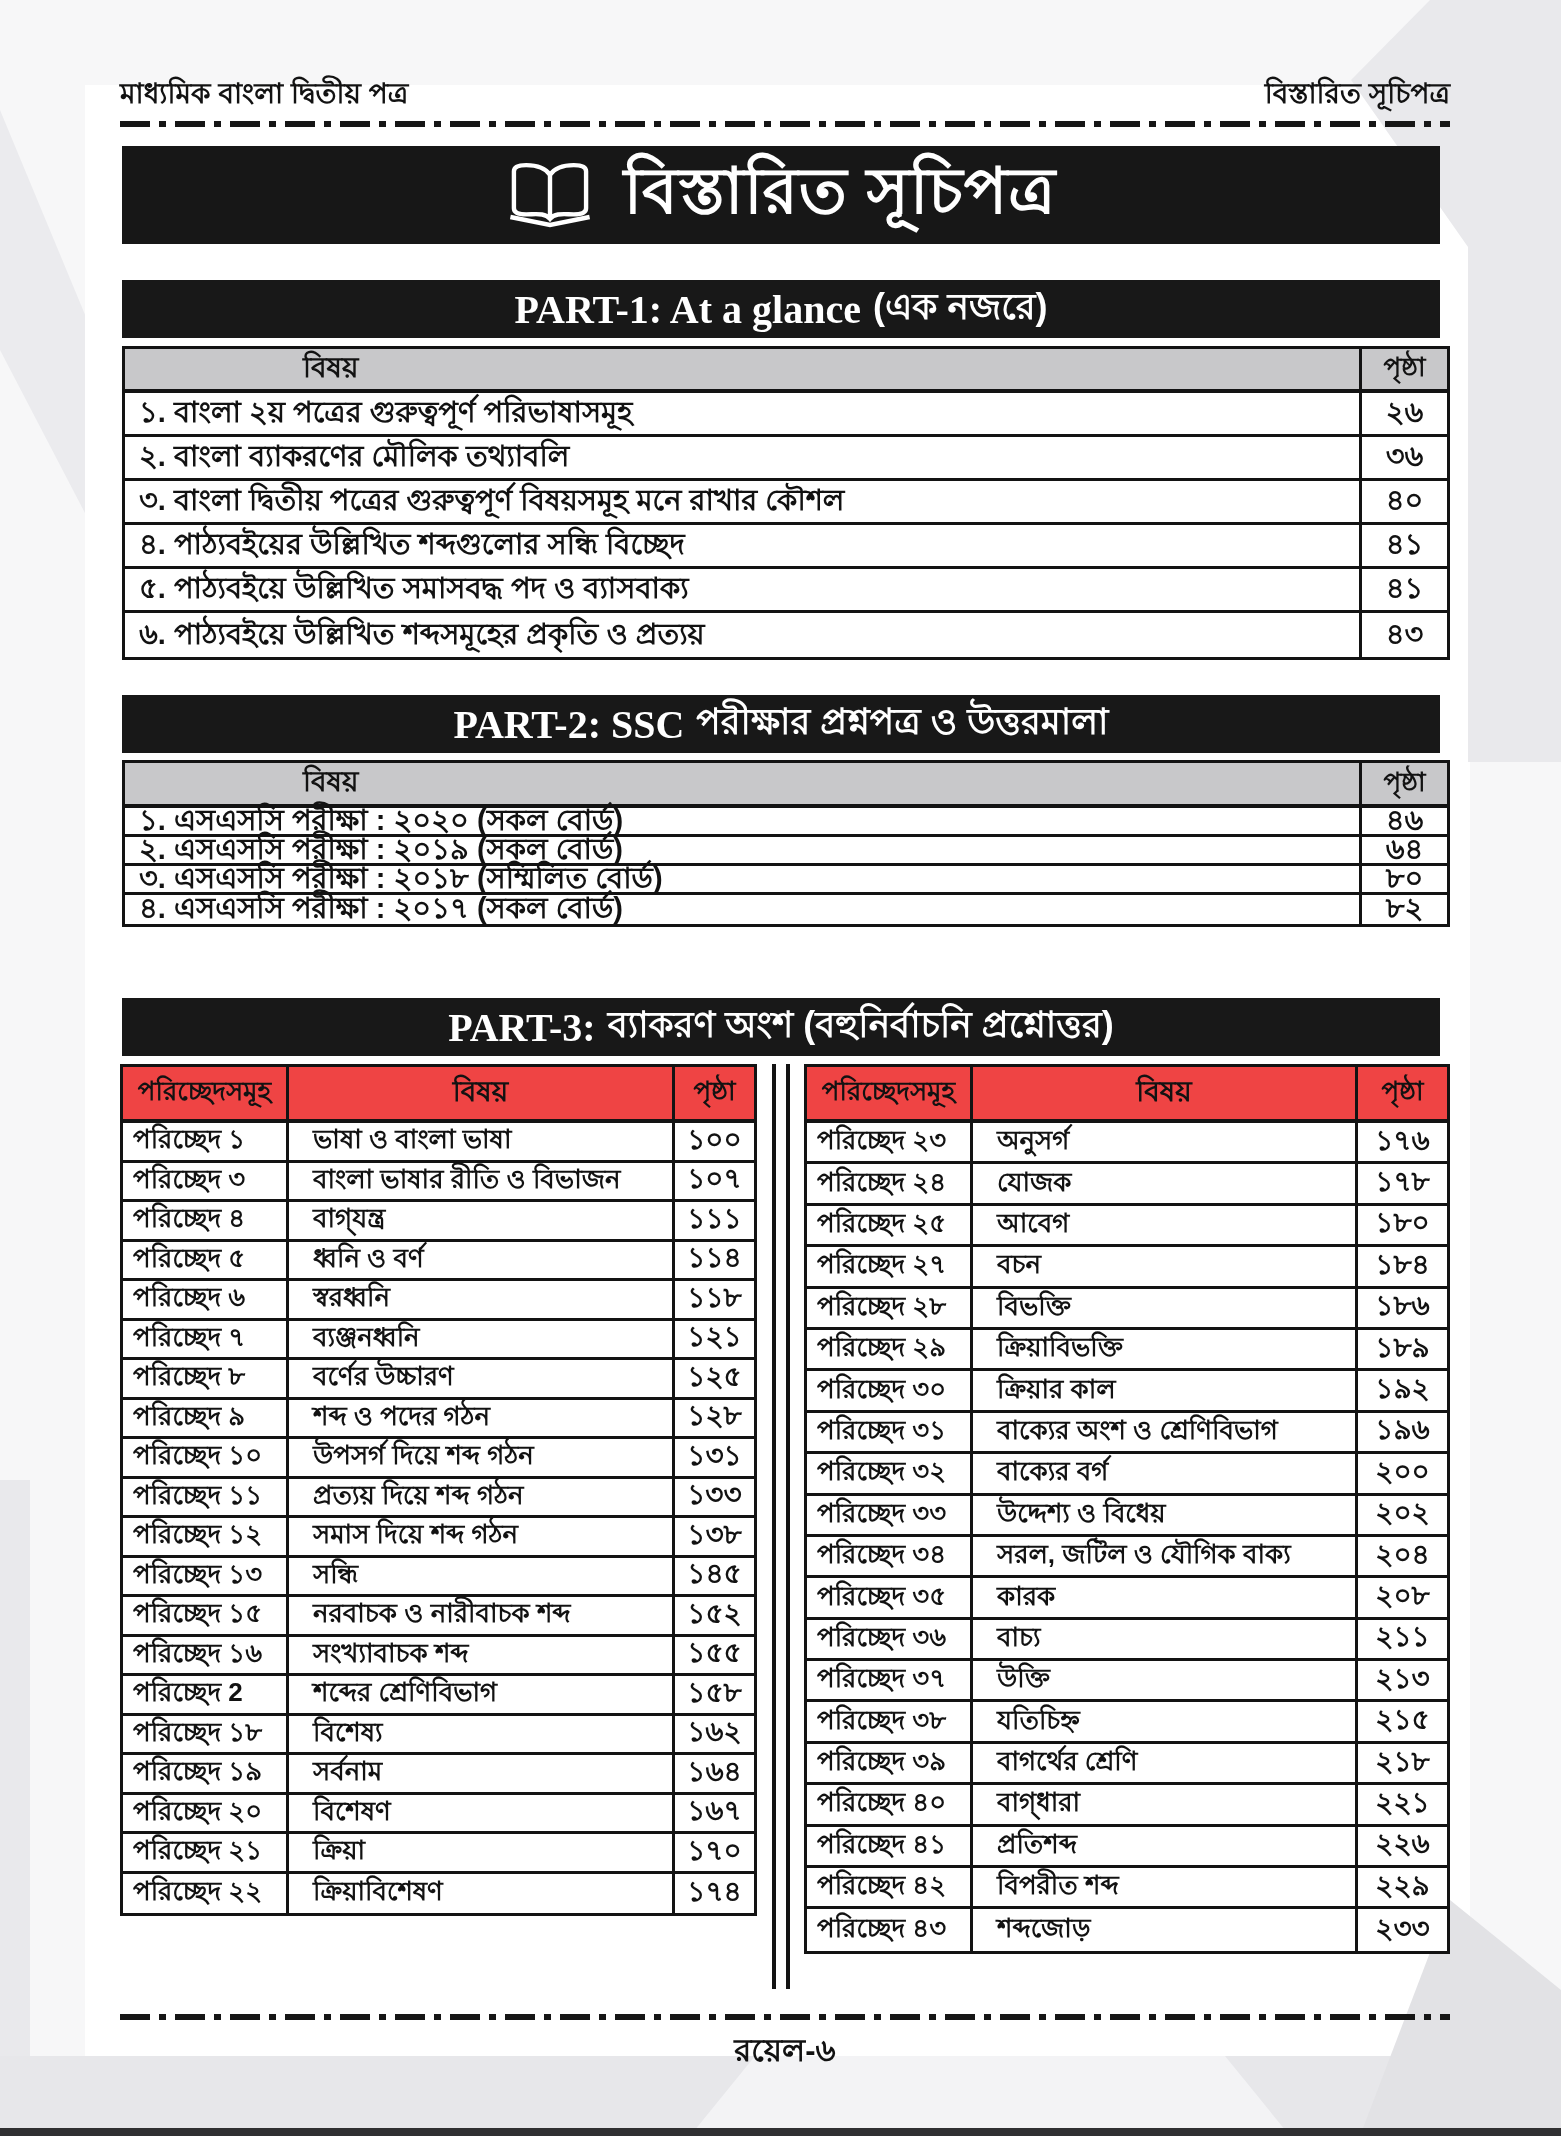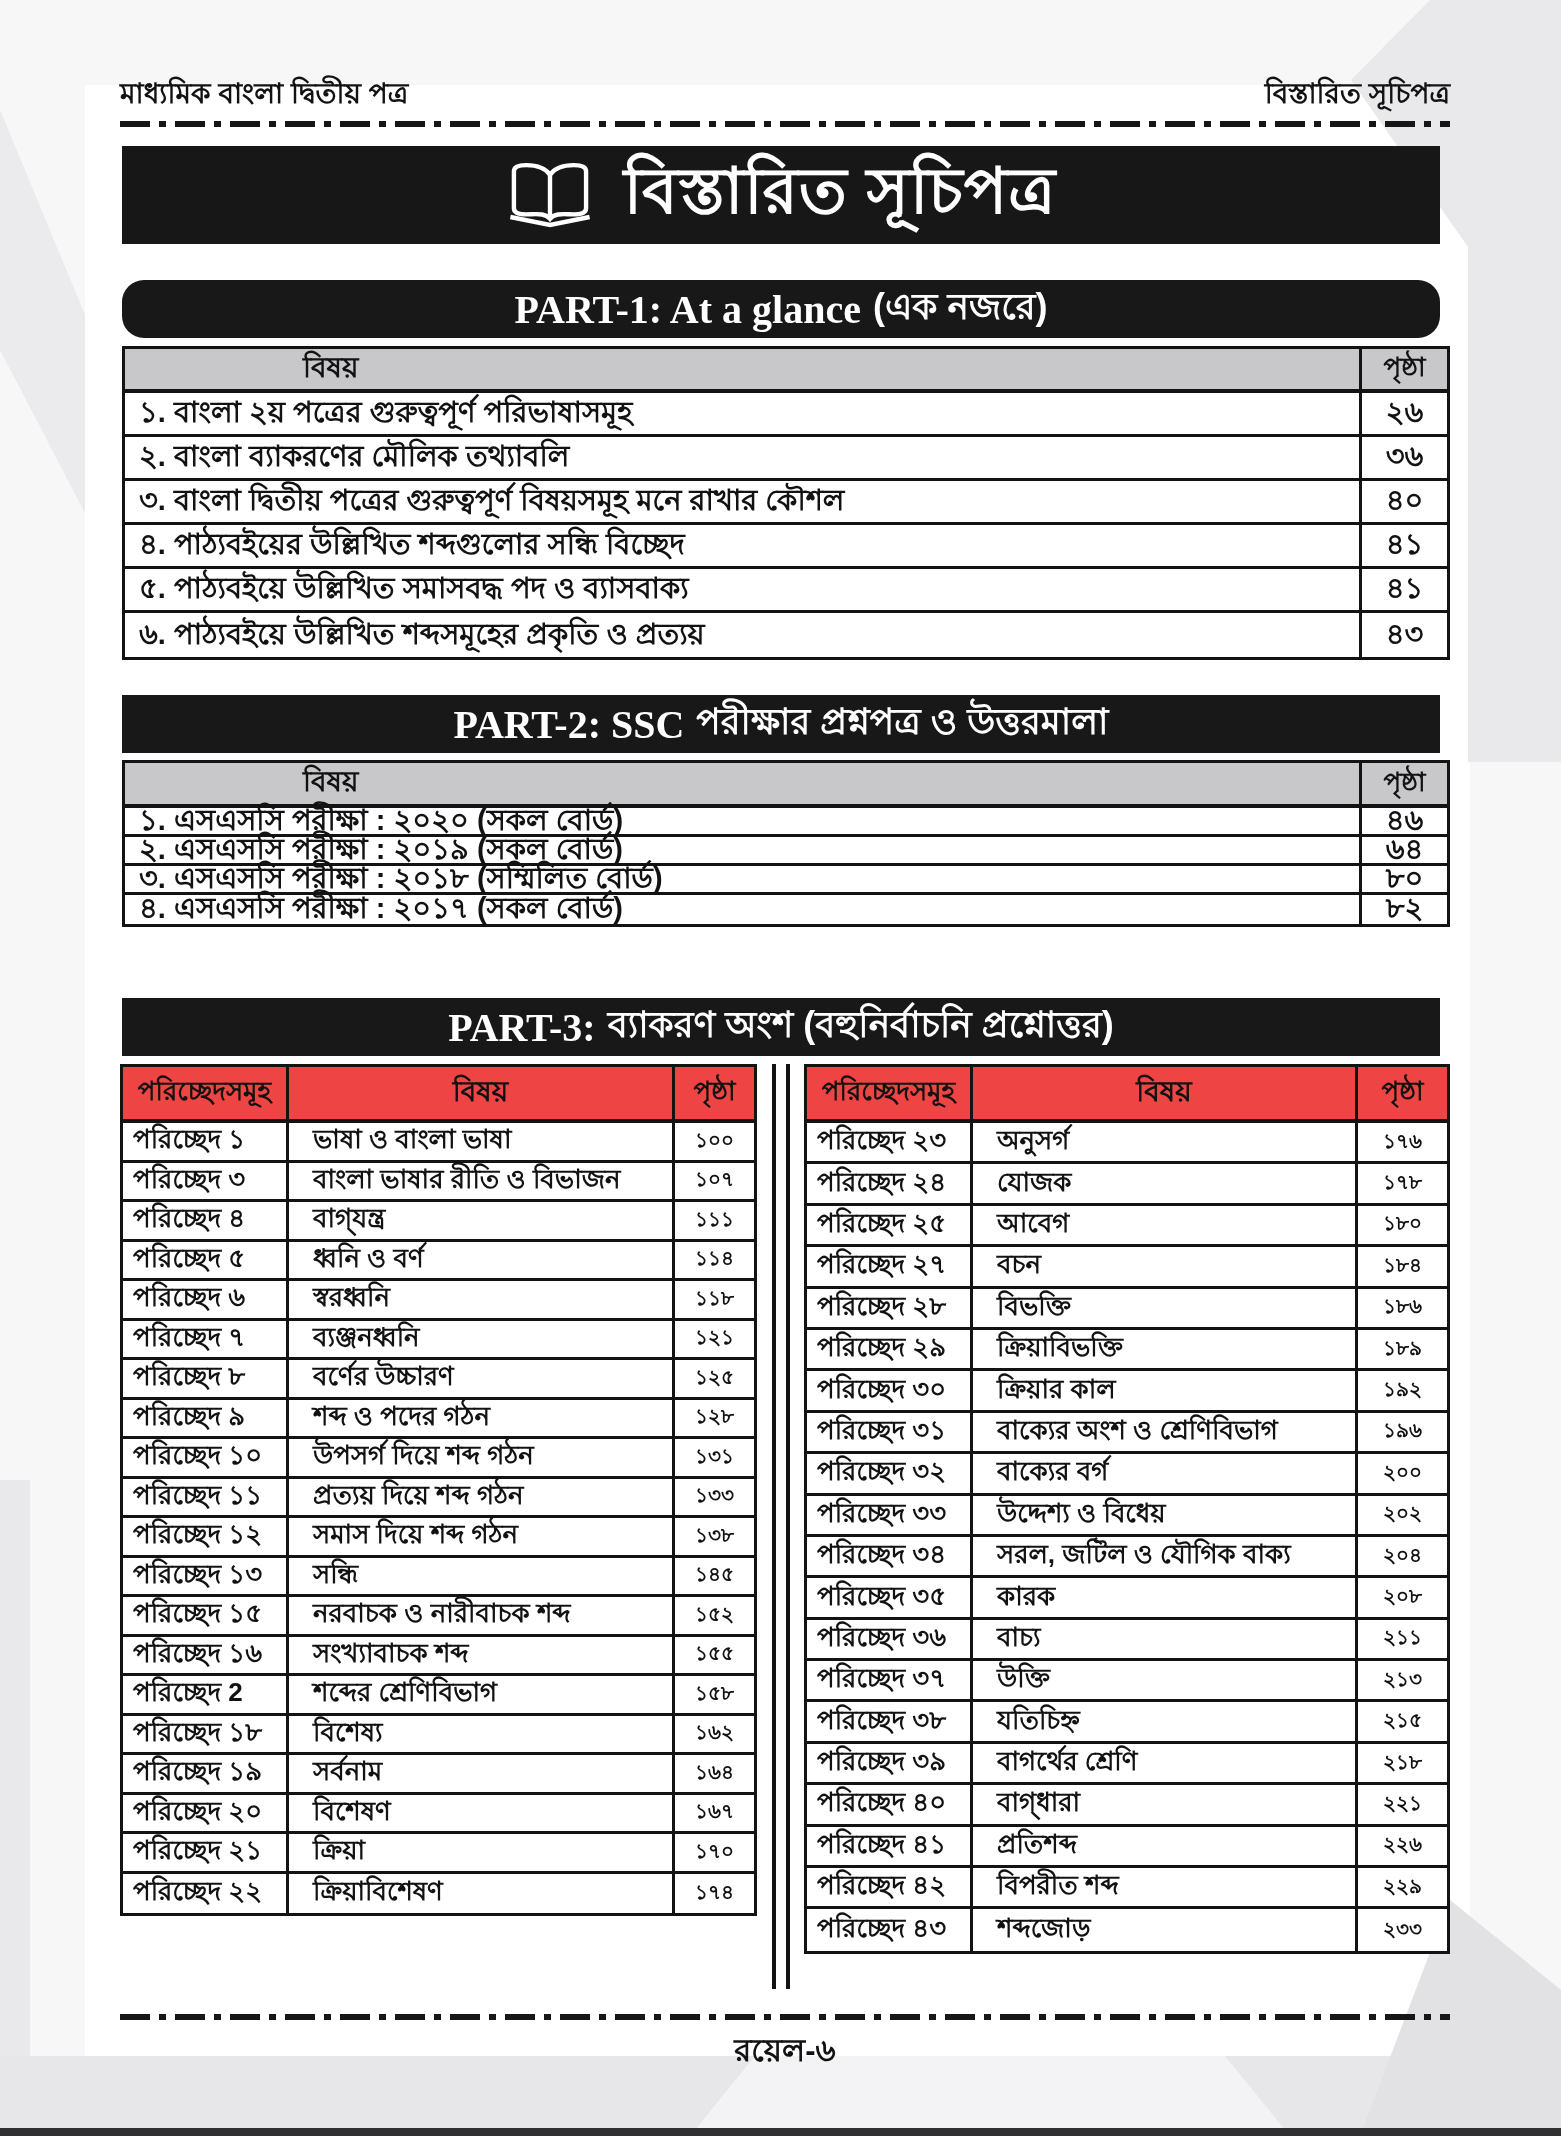--- a/index.html
+++ b/index.html
@@ -33,21 +33,21 @@
   .rule-top{top:121px;}
   .rule-bottom{top:2014px;}
   .banner{position:absolute;left:2px;top:146px;width:1318px;height:98px;background:#171717;
     display:flex;align-items:center;justify-content:center;gap:30px;color:#ffffff;}
   .banner .title{font-size:64px;letter-spacing:1px;}
   .book-icon-svg{display:block;}
   .part-bar{position:absolute;left:2px;width:1318px;height:58px;background:#181818;color:#fff;
     display:flex;align-items:center;justify-content:center;gap:12px;}
   .part-bar .latin{font-family:"Liberation Serif","DejaVu Serif",serif;font-size:40px;font-weight:700;}
   .part-bar .beng{font-size:36px;font-weight:700;}
-  .bar1{top:280px;border-radius:22px;} .bar2{top:695px;} .bar3{top:998px;}
+  .bar1{top:280px;} .bar2{top:695px;} .bar3{top:998px;}
   
   .t2{position:absolute;left:2px;width:1328px;border:3px solid #131313;background:#fff;box-sizing:border-box;}
   .t2 .thead{display:flex;background:#c8c8ca;border-bottom:4px solid #131313;box-sizing:border-box;}
   .t2 .trow{display:flex;border-bottom:3px solid #131313;box-sizing:border-box;background:#fff;}
   .t2 .trow:last-child{border-bottom:none;}
   .t2 .c-subject{flex:1;display:flex;align-items:center;padding-left:14px;font-size:29px;box-sizing:border-box;}
   .t2 .thead .c-subject{padding-left:178px;font-size:28px;}
   .t2 .c-page{width:88px;display:flex;align-items:center;justify-content:center;
     border-left:3px solid #131313;font-size:29px;box-sizing:border-box;}
   .t2 .thead .c-page{font-size:26px;}
@@ -60,21 +60,21 @@
   .t3-right{width:646px;}
   .t3 .thead{display:flex;background:#ef4444;border-bottom:4px solid #131313;height:56px;box-sizing:border-box;}
   .t3 .trow{display:flex;border-bottom:3px solid #131313;box-sizing:border-box;background:#fff;gap:12px;}
   .t3 .trow:last-child{border-bottom:none;}
   .t3-left .trow{height:39.5px;}
   .t3-right .trow{height:41.4px;}
   .t3 .c-chapter{width:166px;display:flex;align-items:center;padding-left:10px;
     border-right:3px solid #131313;font-size:26px;box-sizing:border-box;}
   .t3 .c-subject{flex:1;display:flex;align-items:center;padding-left:12px;font-size:26px;box-sizing:border-box;}
   .t3 .c-page{width:82px;display:flex;align-items:center;justify-content:center;
-    border-left:3px solid #131313;font-size:20px;box-sizing:border-box;}
+    border-left:3px solid #131313;font-size:28px;box-sizing:border-box;}
   .t3-right .c-page{width:92px;}
   .t3 .thead .c-chapter{justify-content:center;padding-left:0;font-size:26px;}
   .t3 .thead .c-subject{justify-content:center;padding-left:0;font-size:28px;}
   .t3 .thead .c-page{font-size:26px;}
   .vspacer{flex:1;display:flex;justify-content:center;}
   .vline{width:18px;border-left:4px solid #131313;border-right:4px solid #131313;height:925px;box-sizing:border-box;}
   .footer{position:absolute;left:0;top:2026px;width:100%;text-align:center;font-size:31px;}
 </style>
 </head>
 <body>

